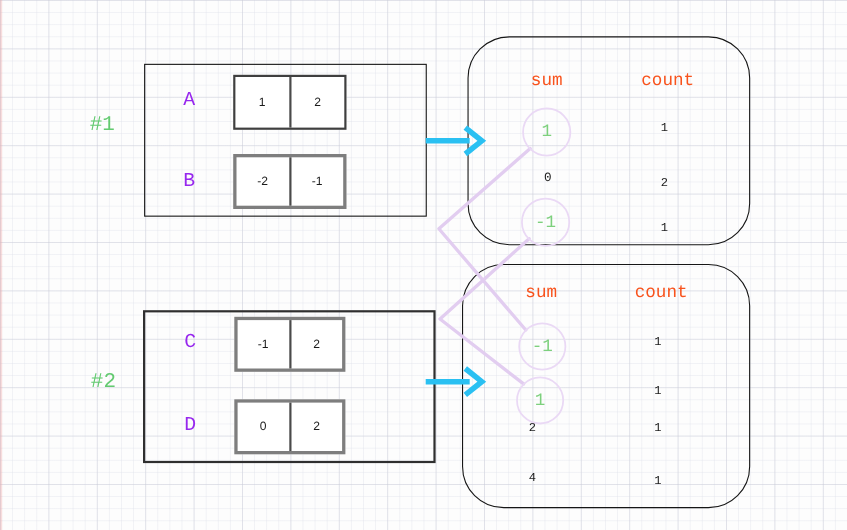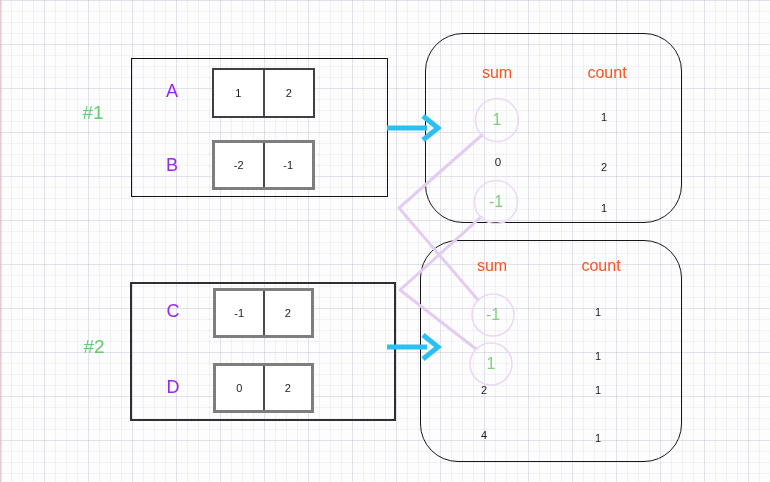--- a/index.html
+++ b/index.html
@@ -23,21 +23,21 @@
   .shape{position:absolute;box-sizing:border-box;}
   .ex-box{border:1.5px solid #141414;background:transparent;}
   .ex2-box{border:2px solid #2f2f2f;}
   .result-box{border:1.5px solid #161616;border-radius:38px;background:transparent;}
   .cells{display:flex;box-sizing:border-box;background:#ffffff;}
   .cells-dark{border:2px solid #3f3f3f;}
   .cells-gray{border:3px solid #7e7e7e;}
   .cell{flex:1;display:flex;align-items:center;justify-content:center;
         font-size:11px;color:#1b1b1b;}
   .cell + .cell{border-left:2px solid #4a4a4a;}
-  .t{position:absolute;transform:translate(-50%,-50%);white-space:nowrap;z-index:6;}
+  .t{position:absolute;transform:translate(-50%,-50%);white-space:nowrap;z-index:6;font-family:Liberation Mono, monospace;}
   .ex-label{font-size:19px;color:#63ca70;}
   .arr-label{font-size:18px;color:#9727ee;}
   .hdr{font-size:16px;color:#f8531d;}
   .sum-hl{font-size:16px;color:#7dd07d;}
   .sum-plain{font-size:11.5px;color:#1b1b1b;}
   .cnt{font-size:11px;color:#1b1b1b;}
   svg.overlay{position:absolute;left:0;top:0;z-index:5;pointer-events:none;}
 </style>
 </head>
 <body>

